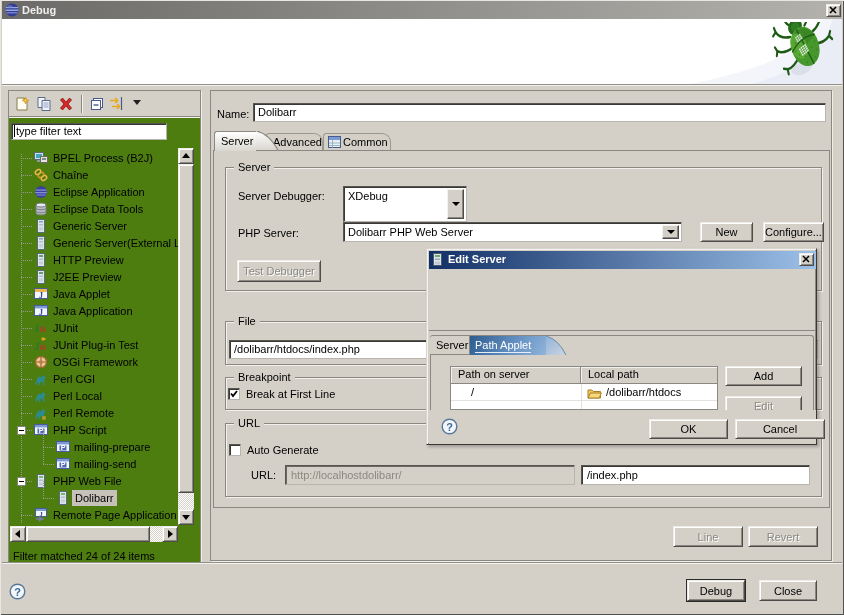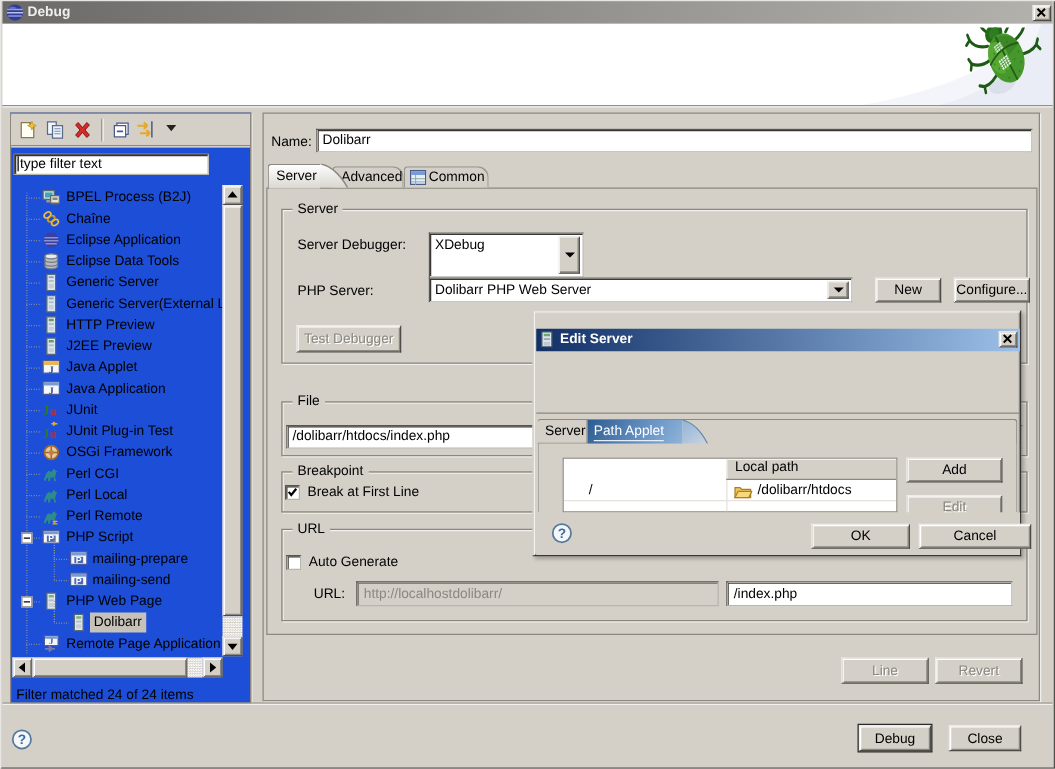--- a/index.html
+++ b/index.html
@@ -89,21 +89,21 @@
 <rect x="26.5" y="35" width="9" height="8" fill="#f4f8f2" opacity="0.92"></rect>
 <path d="M26.5 37 h9 M26.5 39 h9 M26.5 41 h9 M28.5 35 v8 M30.8 35 v8 M33.2 35 v8" stroke="#4a9a34" stroke-width="0.7"></path>
 <rect x="28.5" y="23.5" width="7" height="5.5" fill="#f4f8f2" opacity="0.8"></rect>
 <path d="M28.5 25.2 h7 M28.5 27 h7 M30.5 23.5 v5.5 M32.8 23.5 v5.5" stroke="#4a9a34" stroke-width="0.6"></path>
 </g>
 </svg>
 </div>
 <div class="abs" style="left:2px;top:84px;width:840px;height:1px;background:#928f88;"></div>
 <div class="abs" style="left:2px;top:85px;width:840px;height:1px;background:#f4f2ee;"></div>
 
-<div class="abs" style="left:8px;top:90px;width:193px;height:473px;border:1px solid #8a8880;background:#1d4ed8;box-shadow:1px 1px 0 #f0eee9;">
+<div class="abs" style="left:8px;top:90px;width:193px;height:473px;border:1px solid #8a8880;background:#4d7c0f;box-shadow:1px 1px 0 #f0eee9;">
 
  <div class="abs" style="left:0;top:0;width:191px;height:26px;background:#d4d0c8;border-bottom:1px solid #8a8880;box-shadow:0 1px 0 #f4f2ee;">
   <svg width="16" height="16" style="position:absolute;left:5px;top:5px;">
         <path d="M3 2 h7 l3 3 v9 h-10 z" fill="#fffef4" stroke="#8a7a4a"></path>
         <path d="M10 2 v3 h3" fill="none" stroke="#8a7a4a"></path>
         <path d="M11.5 1 l1 2.5 2.5 1 -2.5 1 -1 2.5 -1 -2.5 -2.5 -1 2.5 -1 z" fill="#f4c430" stroke="#b8860b" stroke-width="0.5"></path>
       </svg>
   <svg width="16" height="16" style="position:absolute;left:27px;top:5px;">
         <path d="M2 1.5 h7 v10 h-7 z" fill="#f4f6fa" stroke="#5a6a8a"></path>
         <path d="M6 4.5 h8 v10 h-8 z" fill="#eef2fa" stroke="#5a6a8a"></path>
@@ -286,21 +286,21 @@
 <div class="abs" style="left:7px;top:331px;width:9px;height:9px;background:#fff;border:1px solid #84827a;">
         <div class="abs" style="left:1px;top:3px;width:5px;height:1px;background:#000;"></div>
       </div>
 <div class="abs" style="left:33px;top:341px;width:1px;height:11px;background-image:linear-gradient(#9a9890 1px, transparent 1px);background-size:1px 2px;"></div>
 <div class="ticon" style="left:23px;top:327px;"><svg width="16" height="16">
           <rect x="4.5" y="1.5" width="7" height="13" fill="#dce4ec" stroke="#5a6a7a"></rect>
           <rect x="6" y="3" width="4" height="2" fill="#7ab47a"></rect>
           <rect x="6" y="6.5" width="4" height="1.5" fill="#aebecb"></rect>
           <rect x="6" y="9.5" width="4" height="3" fill="#c4cfd8"></rect>
         </svg></div>
-<div class="tr-row" style="left:43px;top:327px;">PHP Web Page</div>
+<div class="tr-row" style="left:43px;top:327px;">PHP Web File</div>
 <div class="abs" style="left:33px;top:335px;width:1px;height:17px;background-image:linear-gradient(#9a9890 1px, transparent 1px);background-size:1px 2px;"></div>
 <div class="abs" style="left:33px;top:352px;width:12px;height:1px;background-image:linear-gradient(90deg,#9a9890 1px, transparent 1px);background-size:2px 1px;"></div>
 <div class="ticon" style="left:45px;top:344px;"><svg width="16" height="16">
           <rect x="4.5" y="1.5" width="7" height="13" fill="#dce4ec" stroke="#5a6a7a"></rect>
           <rect x="6" y="3" width="4" height="2" fill="#7ab47a"></rect>
           <rect x="6" y="6.5" width="4" height="1.5" fill="#aebecb"></rect>
           <rect x="6" y="9.5" width="4" height="3" fill="#c4cfd8"></rect>
         </svg></div>
 <div class="tr-row" style="left:62px;top:344px;background:#c6c2ba;padding:0 3px;">Dolibarr</div>
 <div class="abs" style="left:11px;top:369px;width:12px;height:1px;background-image:linear-gradient(90deg,#9a9890 1px, transparent 1px);background-size:2px 1px;"></div>
@@ -431,21 +431,21 @@
 <div class="btn b-raised" style="left:687px;top:580px;width:58px;height:21px;outline:1px solid #2a2a28;outline-offset:0px;">Debug</div>
 <div class="btn b-raised" style="left:759px;top:580px;width:58px;height:21px;">Close</div>
 
 <svg width="18" height="18" style="position:absolute;left:9px;top:583px;">
     <circle cx="8.5" cy="8.5" r="7.3" fill="#f4f6fa" stroke="#56799a" stroke-width="1.4"></circle>
     <text x="8.5" y="12.5" font-size="11" font-weight="bold" fill="#3a6a9a" text-anchor="middle" font-family="Liberation Sans">?</text>
   </svg>
 
 <div class="abs" style="left:426px;top:248px;width:391px;height:197px;background:#d4d0c8;border:1px solid;border-color:#d8d5ce #3a3834 #3a3834 #d8d5ce;box-shadow:inset 1px 1px 0 #f4f2ee, inset -1px -1px 0 #8a8880, 2px 2px 3px rgba(0,0,0,0.25);z-index:10;">
 
- <div class="abs" style="left:2px;top:14px;width:387px;height:18px;background:linear-gradient(to right,#123066,#9cc0e8);">
+ <div class="abs" style="left:2px;top:2px;width:387px;height:18px;background:linear-gradient(to right,#123066,#9cc0e8);">
   <svg width="12" height="13" style="position:absolute;left:3px;top:2px;">
         <rect x="1.5" y="0.5" width="8" height="12" fill="#dce4ec" stroke="#4a5a6a"></rect>
         <rect x="3" y="2" width="5" height="2" fill="#6aaa6a"></rect>
         <rect x="3" y="5.5" width="5" height="1.5" fill="#9aa8b4"></rect>
         <rect x="3" y="8.5" width="5" height="3" fill="#c0cad2"></rect>
       </svg>
   <div class="lbl" style="left:19px;top:2px;font-weight:bold;color:#fff;">Edit Server</div>
   <div class="abs b-raised" style="left:370px;top:2px;width:15px;height:13px;">
         <svg width="13" height="11" style="position:absolute;left:0;top:0;">
           <path d="M3 2 L9 8 M9 2 L3 8" stroke="#000" stroke-width="1.5"></path>
@@ -468,20 +468,23 @@
         <linearGradient id="pmg" x1="0" y1="0" x2="1" y2="1">
           <stop offset="0" stop-color="#8fb4da"></stop>
           <stop offset="1" stop-color="#cdd4de"></stop>
         </linearGradient>
       </defs>
       <path d="M0 0 Q12 3 20 19" fill="none" stroke="#6a88aa" stroke-width="1"></path>
     </svg>
  <div class="abs" style="left:4px;top:106px;width:382px;height:55px;background:#d4d0c8;"></div>
 
  <div class="abs" style="left:23px;top:117px;width:268px;height:44px;border:1px solid #8a8880;background:#fff;overflow:hidden;">
+  <div class="abs" style="left:0;top:0;width:130px;height:17px;background:#d4d0c8;border-right:1px solid #8a8880;border-bottom:1px solid #8a8880;box-shadow:inset 1px 1px 0 #f4f2ee;">
+        <div class="lbl" style="left:7px;top:1px;">Path on server</div>
+      </div>
   <div class="abs" style="left:130px;top:0;width:136px;height:17px;background:#d4d0c8;border-bottom:1px solid #8a8880;box-shadow:inset 1px 1px 0 #f4f2ee;">
         <div class="lbl" style="left:7px;top:1px;">Local path</div>
       </div>
   <div class="abs" style="left:130px;top:17px;width:1px;height:27px;background:#e4e2dc;"></div>
   <div class="abs" style="left:0;top:33px;width:266px;height:1px;background:#e4e2dc;"></div>
   <div class="lbl" style="left:20px;top:19px;">/</div>
   <svg width="15" height="12" style="position:absolute;left:136px;top:20px;">
         <path d="M1 3 h4 l1.5 1.5 h7 v6.5 h-12.5 z" fill="#f0c458" stroke="#a8822a"></path>
         <path d="M1 11 l2.5-5 h11 l-2.5 5 z" fill="#f8d87a" stroke="#a8822a"></path>
       </svg>

